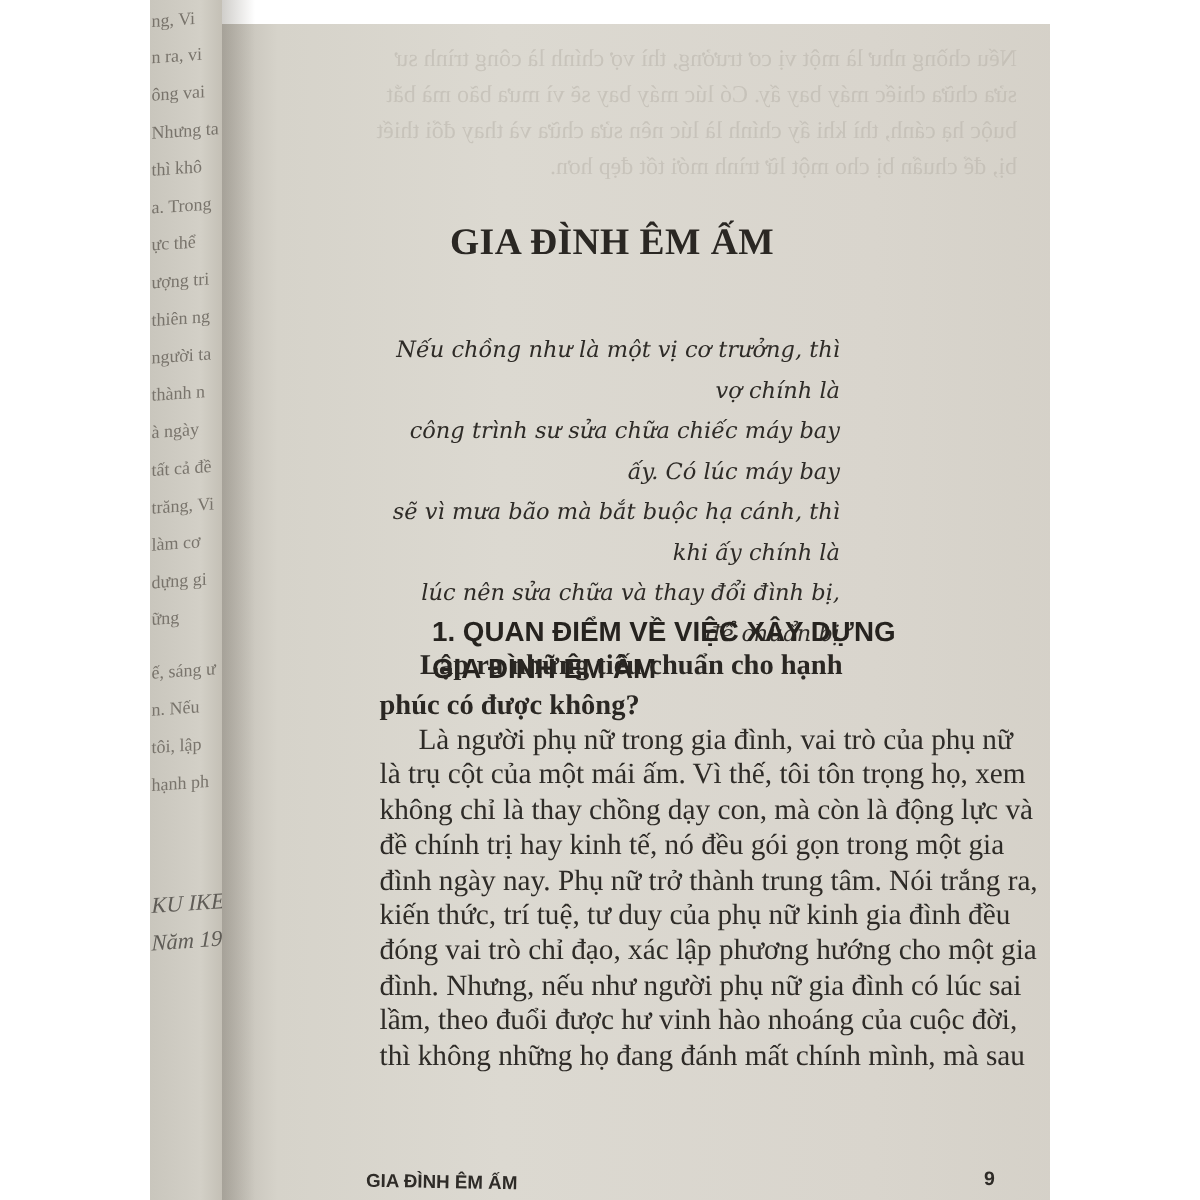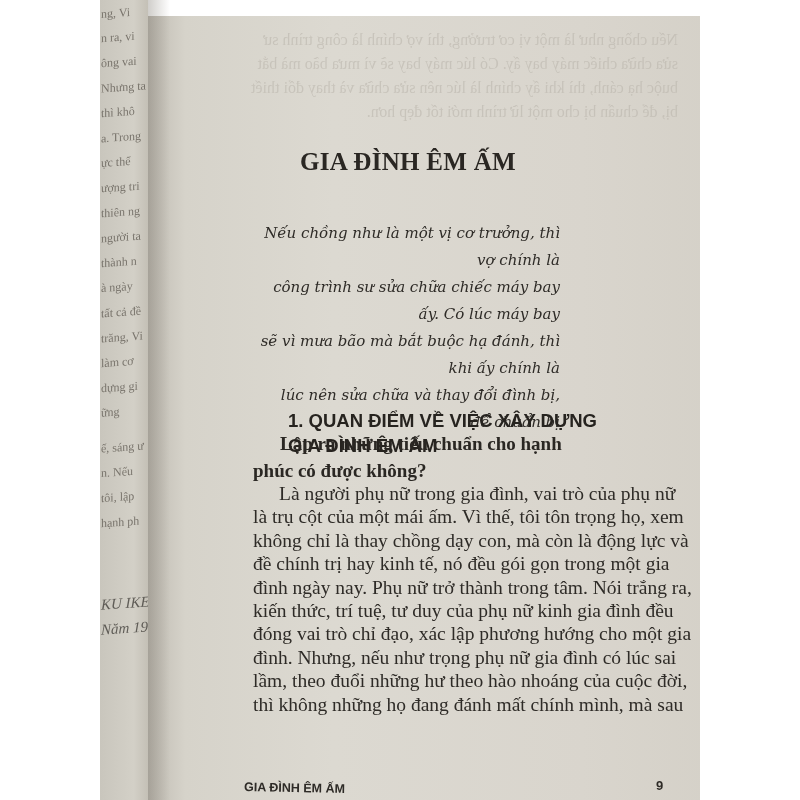--- a/index.html
+++ b/index.html
@@ -105,38 +105,38 @@
       <div class="frag" style="top: 515px;">hạnh ph</div>
       <div class="frag it" style="top: 595px;">KU IKE</div>
       <div class="frag it" style="top: 620px;">Năm 19</div>
     </div>
   <div class="page">
     <div class="bleed">Nếu chồng như là một vị cơ trưởng, thì vợ chính là công trình sư sửa chữa chiếc máy bay ấy. Có lúc máy bay sẽ vì mưa bão mà bắt buộc hạ cánh, thì khi ấy chính là lúc nên sửa chữa và thay đổi thiết bị, để chuẩn bị cho một lữ trình mới tốt đẹp hơn.</div>
     <div class="chapter-title">GIA ĐÌNH ÊM ẤM</div>
     <div class="epigraph">
       <div>Nếu chồng như là một vị cơ trưởng, thì vợ chính là</div>
       <div>công trình sư sửa chữa chiếc máy bay ấy. Có lúc máy bay</div>
-      <div>sẽ vì mưa bão mà bắt buộc hạ đánh, thì khi ấy chính là</div>
+      <div>sẽ vì mưa bão mà bắt buộc hạ cánh, thì khi ấy chính là</div>
       <div>lúc nên sửa chữa và thay đổi đình bị, để chuẩn bị</div>
     </div>
     <div class="section-heading">
       <div>1. QUAN ĐIỂM VỀ VIỆC XÂY DỰNG</div>
       <div>GIA ĐÌNH ÊM ẤM</div>
     </div>
     <div class="question">Lập ra những tiêu chuẩn cho hạnh phúc có được không?</div>
     <div class="body-text">
       <div class="line first">Là người phụ nữ trong gia đình, vai trò của phụ nữ</div>
       <div class="line">là trụ cột của một mái ấm. Vì thế, tôi tôn trọng họ, xem</div>
       <div class="line">không chỉ là thay chồng dạy con, mà còn là động lực và</div>
       <div class="line">đề chính trị hay kinh tế, nó đều gói gọn trong một gia</div>
-      <div class="line">đình ngày nay. Phụ nữ trở thành trong tâm. Nói trắng ra,</div>
+      <div class="line">đình ngày nay. Phụ nữ trở thành trung tâm. Nói trắng ra,</div>
       <div class="line">kiến thức, trí tuệ, tư duy của phụ nữ kinh gia đình đều</div>
       <div class="line">đóng vai trò chỉ đạo, xác lập phương hướng cho một gia</div>
-      <div class="line">đình. Nhưng, nếu như trọng phụ nữ gia đình có lúc sai</div>
-      <div class="line">lầm, theo đuổi những hư theo hào nhoáng của cuộc đời,</div>
+      <div class="line">đình. Nhưng, nếu như người phụ nữ gia đình có lúc sai</div>
+      <div class="line">lầm, theo đuổi được hư vinh hào nhoáng của cuộc đời,</div>
       <div class="line">thì không những họ đang đánh mất chính mình, mà sau</div>
     </div>
     <div class="running-head">GIA ĐÌNH ÊM ẤM</div>
     <div class="page-number">9</div>
   </div>
   <div class="gutter-shadow"></div>
 
 </div>
 
 </body></html>

